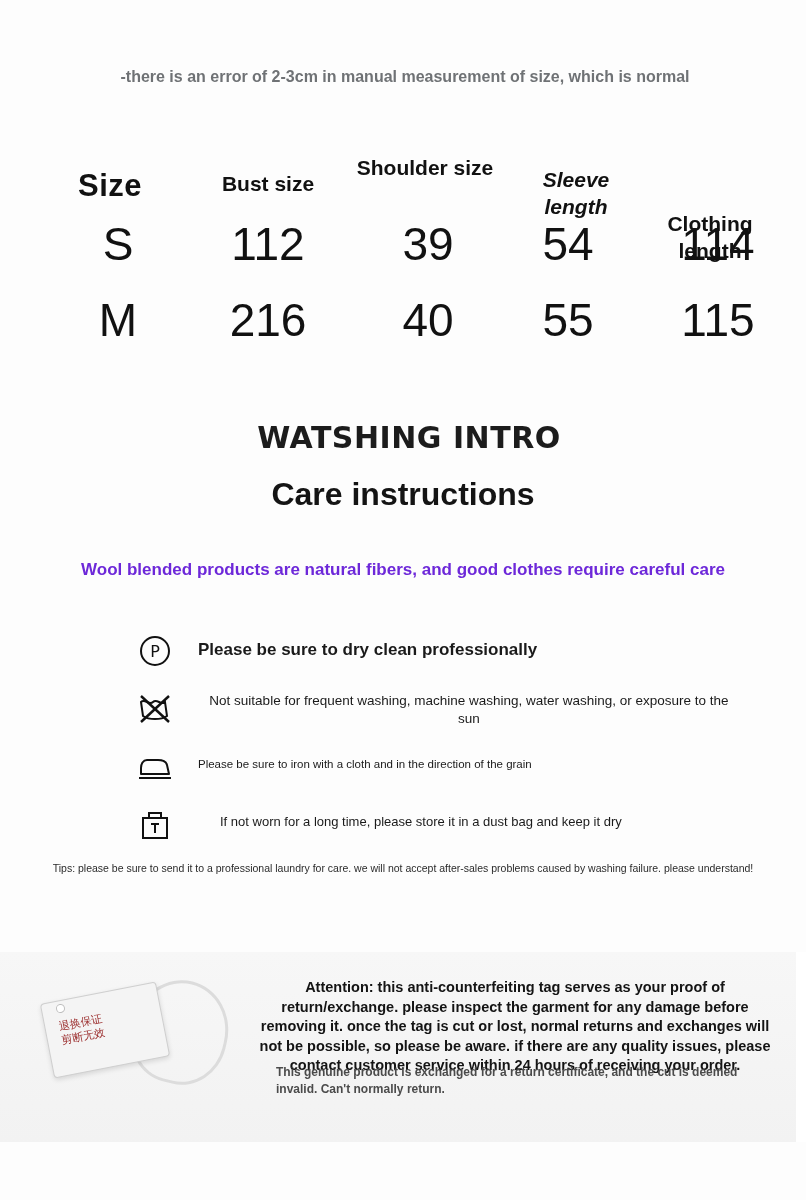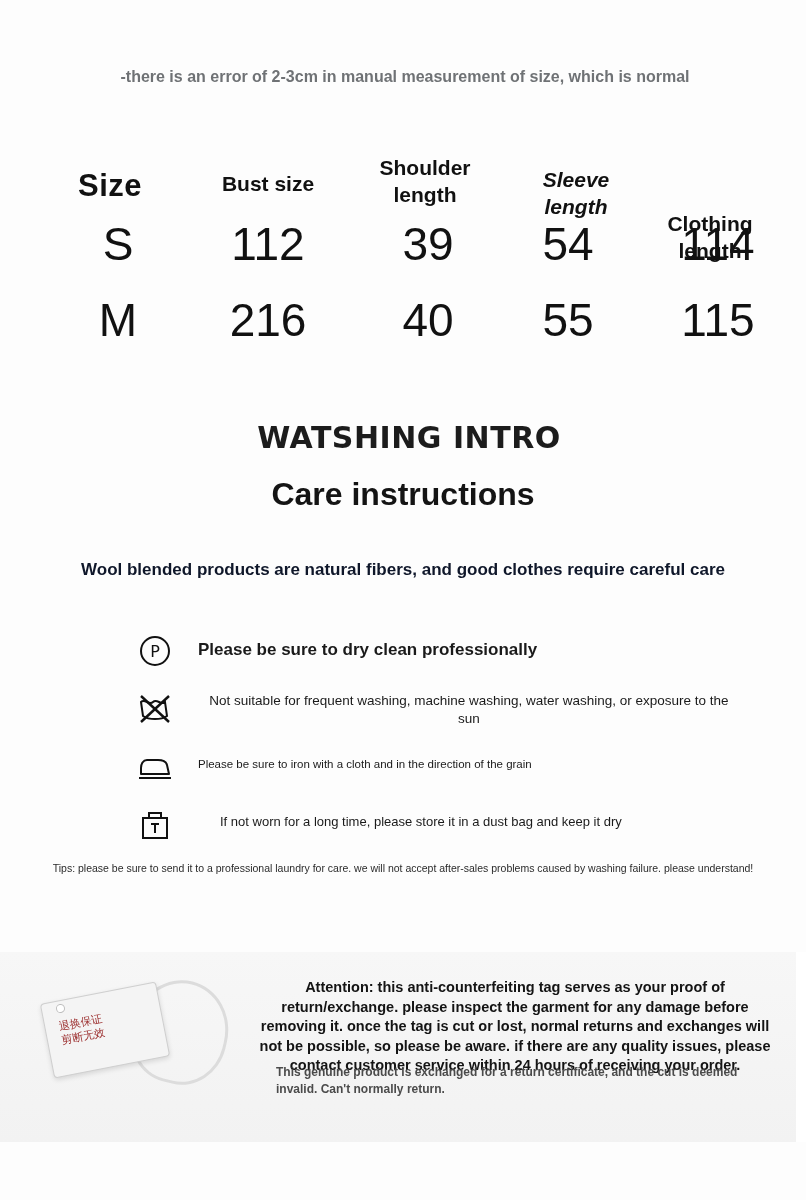--- a/index.html
+++ b/index.html
@@ -107,21 +107,21 @@
     color: #141414;
   }
   .care-sub {
     position: absolute;
     top: 560px;
     left: 0;
     width: 806px;
     text-align: center;
     font-size: 17px;
     font-weight: 700;
-    color: #0f172a;
+    color: #6d28d9;
   }
 
   
   .care-list {
     position: absolute;
     top: 628px;
     left: 130px;
     width: 660px;
   }
   .care-item {
@@ -254,21 +254,21 @@
 <body>
 
 <div class="page">
 
   <div class="disclaimer">-there is an error of 2-3cm in manual measurement of size, which is normal</div>
 
   <div class="size-table">
     <div class="size-head">
       <div class="h big h-size">Size</div>
       <div class="h h-bust">Bust size</div>
-      <div class="h h-shoulder">Shoulder length</div>
+      <div class="h h-shoulder">Shoulder size</div>
       <div class="h h-sleeve">Sleeve length</div>
       <div class="h h-clothing">Clothing length</div>
     </div>
     <div class="size-rows">
       <div class="size-row">
         <div class="cell c-size">S</div>
         <div class="cell c-bust">112</div>
         <div class="cell c-shoulder">39</div>
         <div class="cell c-sleeve">54</div>
         <div class="cell c-clothing">114</div>

